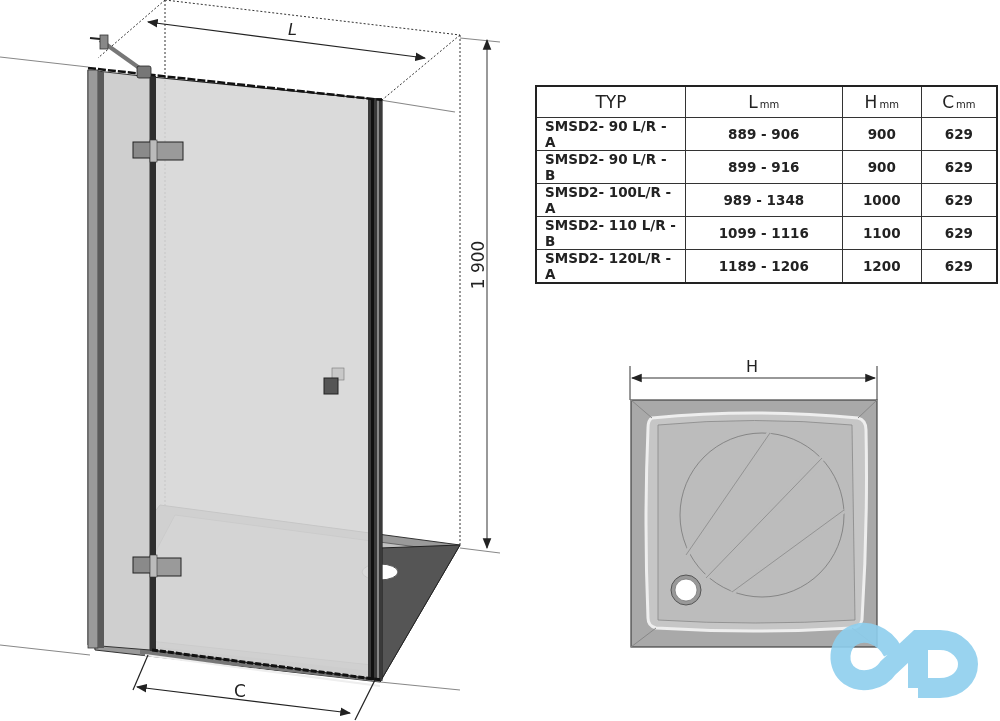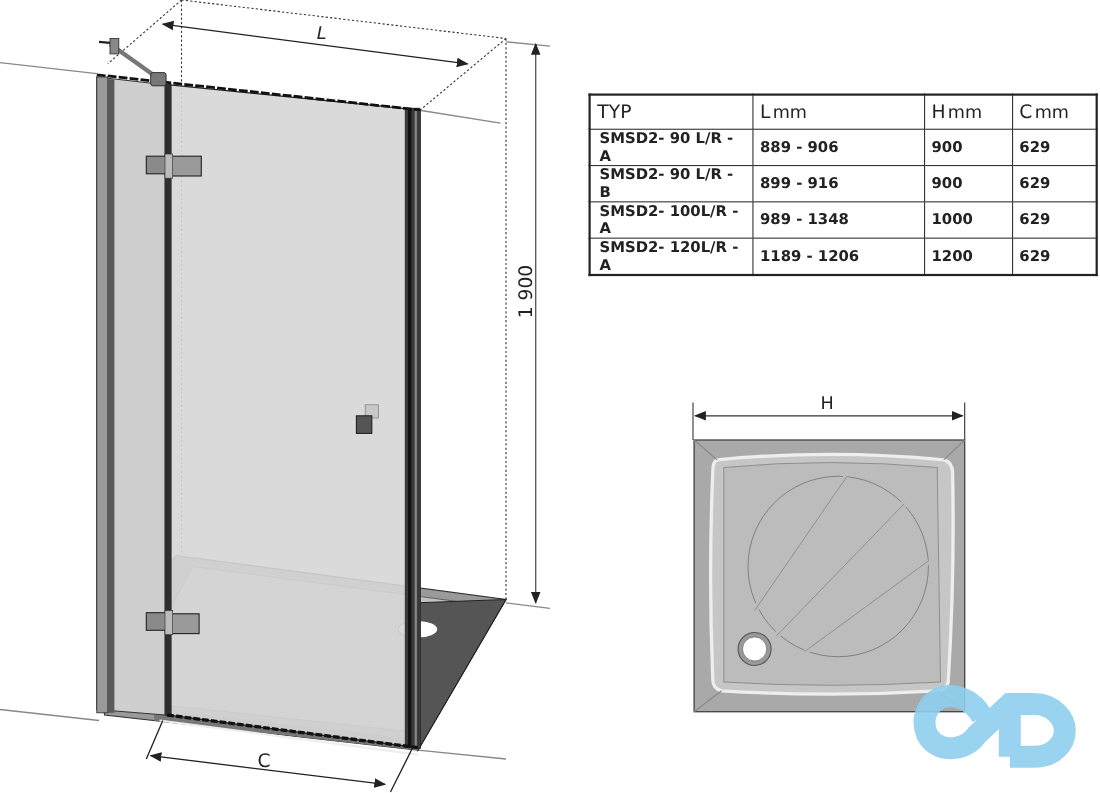--- a/index.html
+++ b/index.html
@@ -2,24 +2,24 @@
 <html><head>
 <meta charset="utf-8">
 <style>
   html, body { margin:0; padding:0; background:#ffffff; }
   body { width:1000px; height:721px; position:relative; overflow:hidden;
          font-family:"DejaVu Sans", "Liberation Sans", sans-serif; }
   #drawing { position:absolute; left:0; top:0; width:1000px; height:721px; }
   .spec-table { position:absolute; left:535px; top:85px; width:463px; border-collapse:collapse;
                 border:2px solid #222; font-size:13.5px; color:#222; }
   .spec-table th, .spec-table td { border:1.5px solid #333; height:26px; padding:0 6px;font-weight:bold; }
-  .spec-table th { font-weight:normal; font-size:17px; height:30px; text-align:left; }
-  .spec-table th small { font-size:16px; margin-left:2px; }
+  .spec-table th { font-weight:normal; font-size:17px; height:30px; text-align:center; }
+  .spec-table th small { font-size:10px; margin-left:2px; }
   .spec-table td.typ { text-align:left; padding-left:8px; }
-  .spec-table td.num { }
+  .spec-table td.num { text-align:center; }
   .col-typ { width:146px; } .col-l { width:158px; } .col-h { width:70px; } .col-c { width:66px; }
   .lbl { font-family:"DejaVu Sans", sans-serif; fill:#222; }
 </style>
 </head>
 <body>
 
 <svg id="drawing" viewBox="0 0 1000 721" xmlns="http://www.w3.org/2000/svg">
   <defs>
     <marker id="arr" viewBox="0 0 10 10" refX="9" refY="5" markerWidth="9" markerHeight="9" orient="auto-start-reverse">
       <path d="M0,1 L10,5 L0,9 z" fill="#222"></path>
@@ -161,19 +161,25 @@
       <td class="num">900</td>
       <td class="num">629</td>
     </tr>
     <tr>
       <td class="typ">SMSD2- 100L/R - A</td>
       <td class="num">989 - 1348</td>
       <td class="num">1000</td>
       <td class="num">629</td>
     </tr>
     <tr>
+      <td class="typ">SMSD2- 110 L/R - B</td>
+      <td class="num">1099 - 1116</td>
+      <td class="num">1100</td>
+      <td class="num">629</td>
+    </tr>
+    <tr>
       <td class="typ">SMSD2- 120L/R - A</td>
       <td class="num">1189 - 1206</td>
       <td class="num">1200</td>
       <td class="num">629</td>
     </tr>
   </tbody>
 </table>
 
 </body></html>

